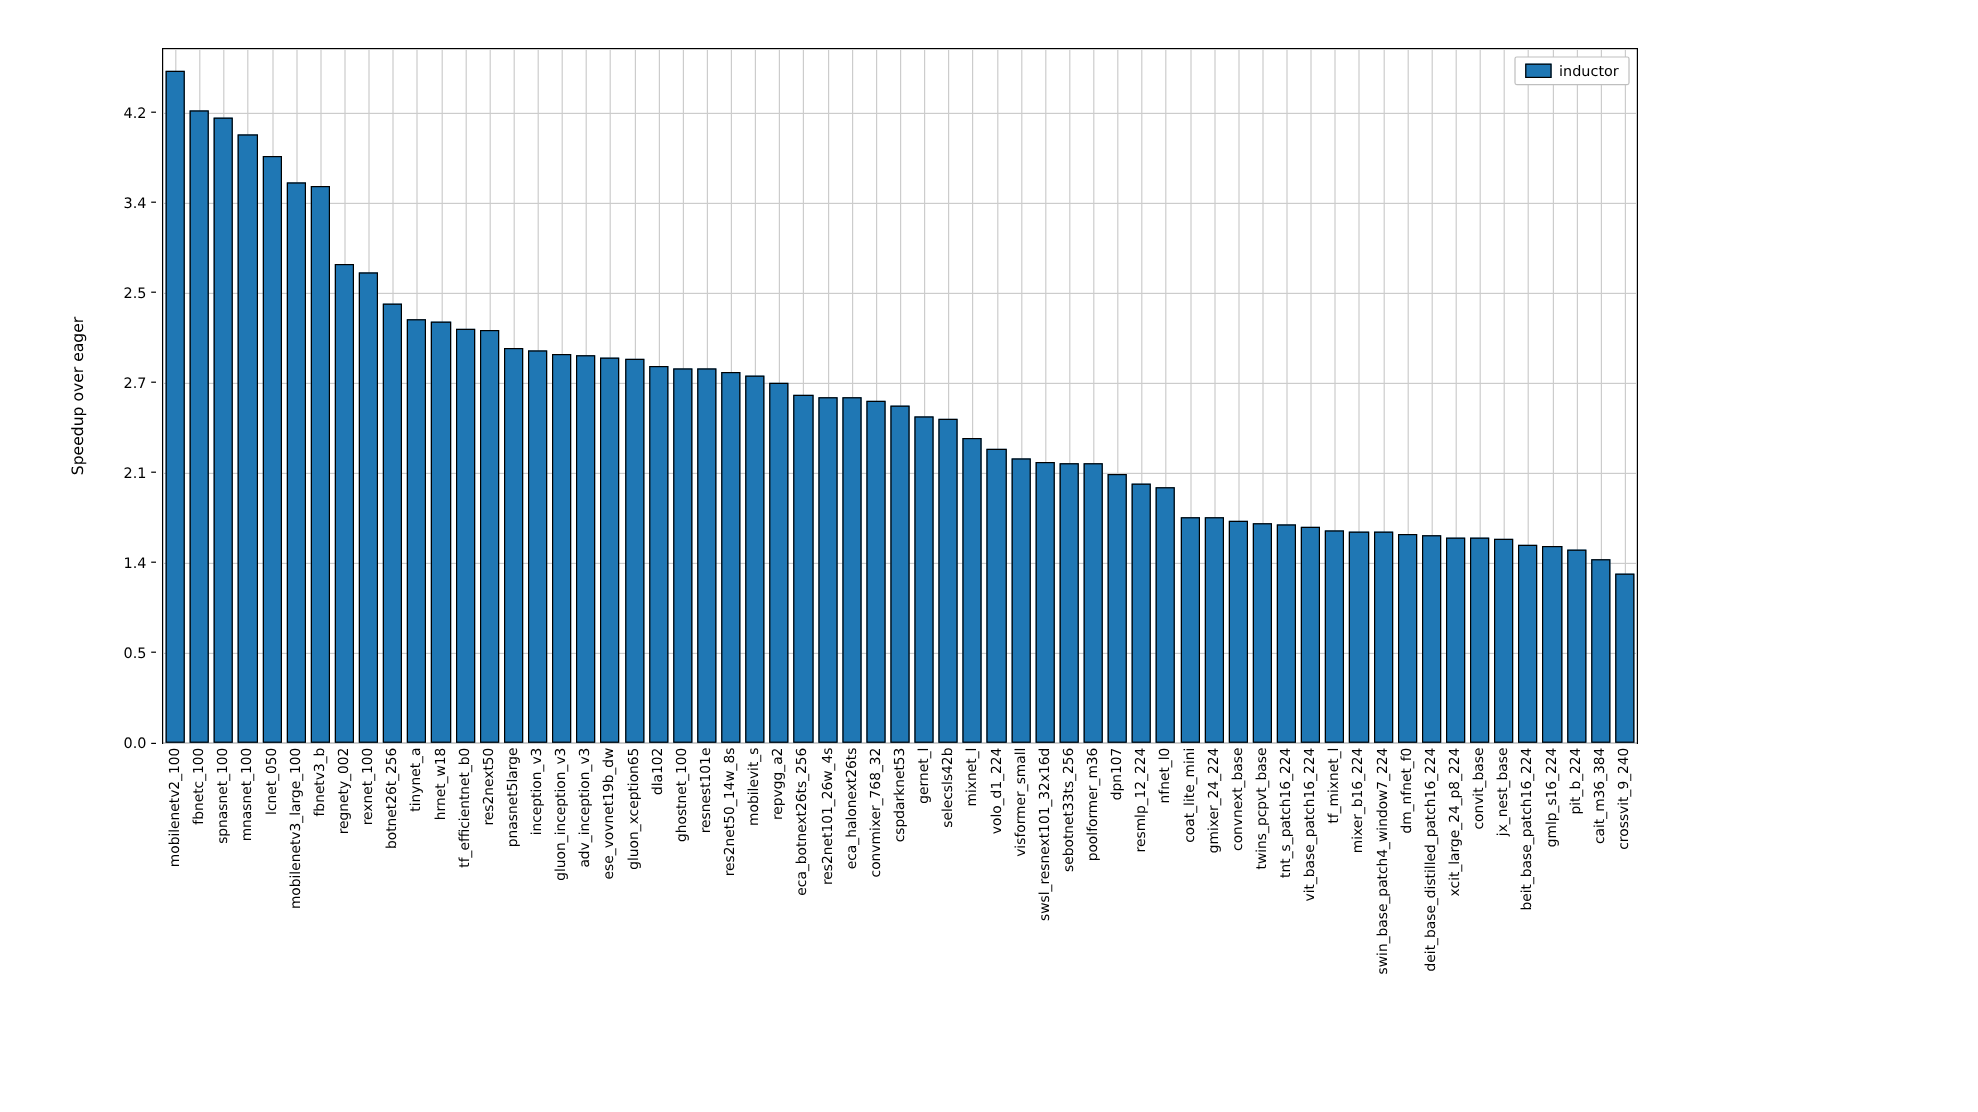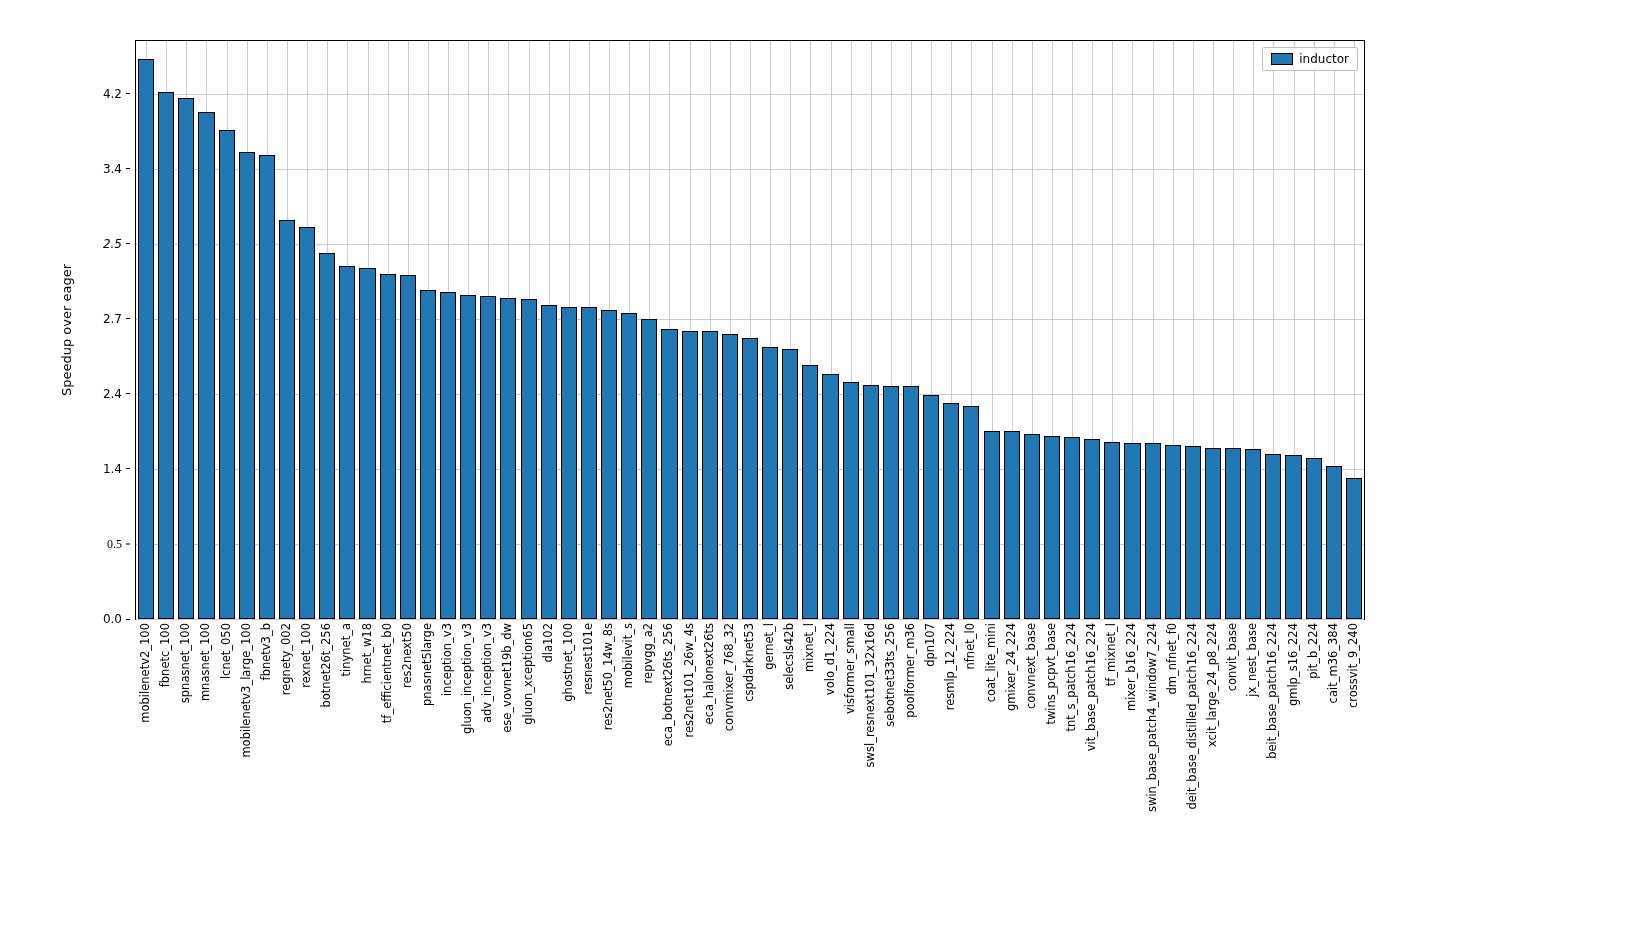--- a/index.html
+++ b/index.html
@@ -179,29 +179,29 @@
         <div class="bar" title="jx_nest_base: 1.13" style="left: 1109.23px; width: 16.1049px; height: 169.647px;"></div>
         <div class="bar" title="beit_base_patch16_224: 1.1" style="left: 1129.36px; width: 16.1049px; height: 165.143px;"></div>
         <div class="bar" title="gmlp_s16_224: 1.09" style="left: 1149.49px; width: 16.1049px; height: 163.642px;"></div>
         <div class="bar" title="pit_b_224: 1.07" style="left: 1169.62px; width: 16.1049px; height: 160.639px;"></div>
         <div class="bar" title="cait_m36_384: 1.02" style="left: 1189.75px; width: 16.1049px; height: 153.132px;"></div>
         <div class="bar" title="crossvit_9_240: 0.94" style="left: 1209.88px; width: 16.1049px; height: 141.122px;"></div>
       </div>
   <div class="grid-h" style="top: 578px;"></div>
       <div class="ytick" style="top: 578px;">0.0</div>
       <div class="grid-h" style="top: 502.935px;"></div>
-      <div class="ytick" style="top: 502.935px; font-family: Liberation Serif, serif;">0.5</div>
+      <div class="ytick" style="top: 502.935px;">0.5</div>
       <div class="grid-h" style="top: 427.87px;"></div>
       <div class="ytick" style="top: 427.87px;">1.4</div>
       <div class="grid-h" style="top: 352.805px;"></div>
-      <div class="ytick" style="top: 352.805px;">2.4</div>
+      <div class="ytick" style="top: 352.805px;">2.1</div>
       <div class="grid-h" style="top: 277.74px;"></div>
       <div class="ytick" style="top: 277.74px;">2.7</div>
       <div class="grid-h" style="top: 202.675px;"></div>
-      <div class="ytick" style="top: 202.675px; font-style: italic;">2.5</div>
+      <div class="ytick" style="top: 202.675px;">2.5</div>
       <div class="grid-h" style="top: 127.61px;"></div>
       <div class="ytick" style="top: 127.61px;">3.4</div>
       <div class="grid-h" style="top: 52.5455px;"></div>
       <div class="ytick" style="top: 52.5455px;">4.2</div>
       <div class="grid-v" style="left: 10.0656px;"></div>
       <div class="xtick" style="left: 10.0656px;">mobilenetv2_100</div>
       <div class="grid-v" style="left: 30.1967px;"></div>
       <div class="xtick" style="left: 30.1967px;">fbnetc_100</div>
       <div class="grid-v" style="left: 50.3279px;"></div>
       <div class="xtick" style="left: 50.3279px;">spnasnet_100</div>

